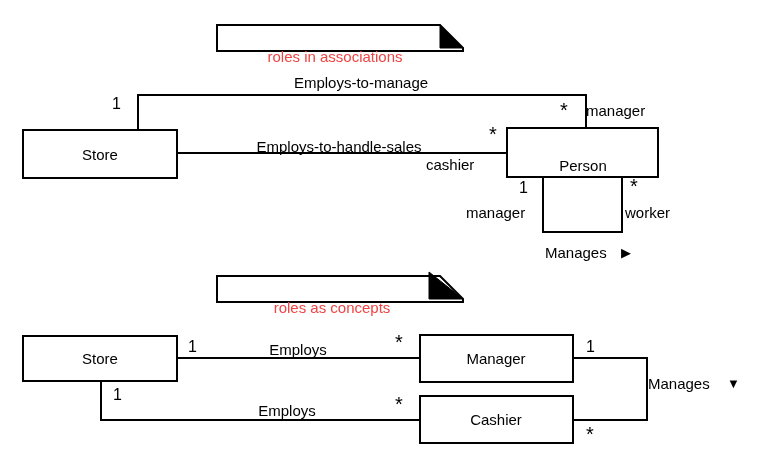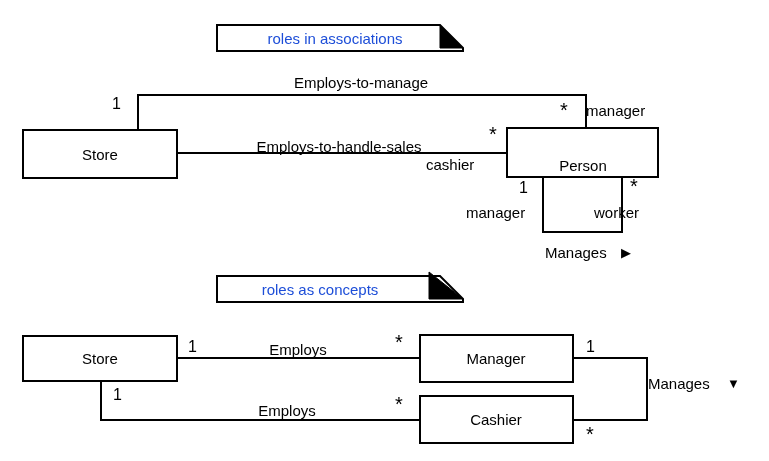--- a/index.html
+++ b/index.html
@@ -43,24 +43,25 @@
     font-size: 15px;
     color: #000000;
     white-space: nowrap;
     text-align: right;
     transform: translate(-50%, -50%);
   }
   .note-label {
     position: absolute;
     font-family: "Liberation Sans", sans-serif;
     font-size: 15px;
-    color: #1d4ed8;
+    color: #ef4444;
     white-space: nowrap;
     text-align: center;
     transform: translate(-50%, -50%);
+    margin-top: 18px;
   }
   .mult {
     font-size: 16px;
   }
   .star {
     font-size: 20px;
     line-height: 1;
   }
   .arrowglyph {
     font-size: 13px;
@@ -142,23 +143,23 @@
   <div class="lbl mult" style="left:519px; top:180px;">1</div>
 
   <div class="lbl star" style="left:630px; top:176px;">*</div>
 
   <div class="lbl" style="left:586px; top:103px;">manager</div>
 
   <div class="lbl" style="left:426px; top:157px;">cashier</div>
 
   <div class="lbl" style="left:466px; top:205px;">manager</div>
 
-  <div class="lbl" style="left:594px; top:205px;">worker</div>
+  <div class="lbl" style="left:625px; top:205px;">worker</div>
 
-  <div class="note-label" style="left:320px; top:289px;">roles as concepts</div>
+  <div class="note-label" style="left:332px; top:289px;">roles as concepts</div>
 
   <div class="box-label" style="left:100px; top:358px;">Store</div>
 
   <div class="box-label" style="left:496px; top:358px;">Manager</div>
 
   <div class="box-label" style="left:496px; top:419px;">Cashier</div>
 
   <div class="lbl center" style="left:298px; top:342px;">Employs</div>
 
   <div class="lbl center" style="left:287px; top:403px;">Employs</div>

